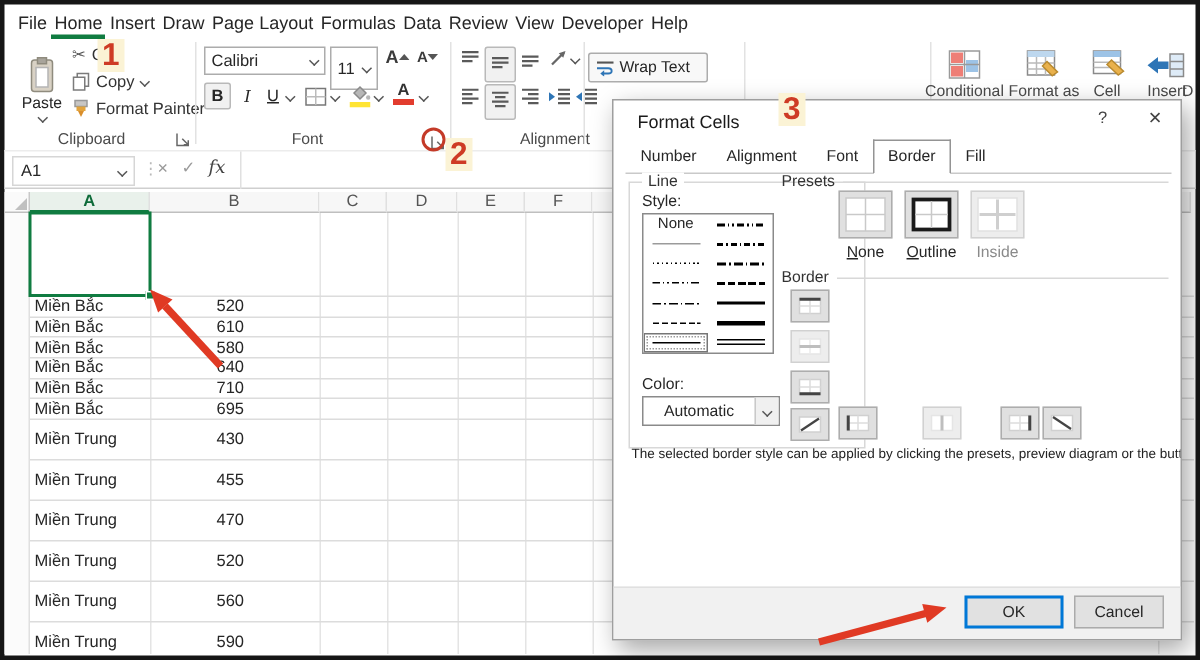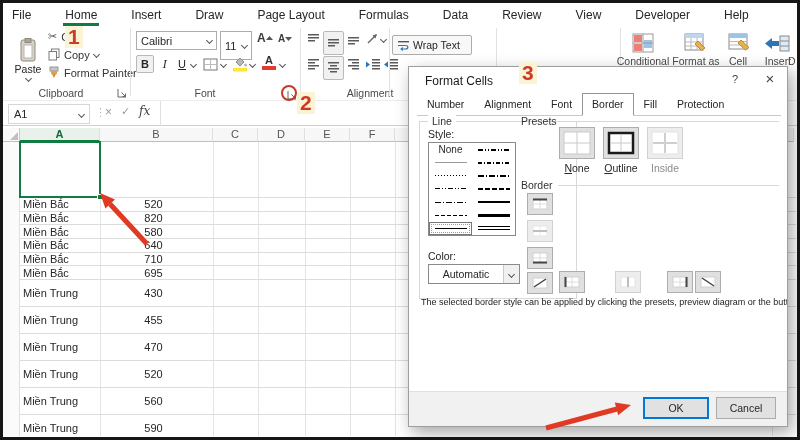--- a/index.html
+++ b/index.html
@@ -3,21 +3,21 @@
 <meta charset="utf-8">
 <style>
   *{box-sizing:border-box;margin:0;padding:0}
   body{margin:0;background:#fff}
   .frame{position:relative;width:800px;height:440px;background:#fff;overflow:hidden;
          font-family:"Liberation Sans","DejaVu Sans",sans-serif;color:#262626;
          box-shadow:inset 0 0 0 3px #161616}
   .abs{position:absolute}
   .chev{display:inline-block;width:5px;height:5px;border-right:1px solid #555;border-bottom:1px solid #555;transform:rotate(45deg)}
   
-  .menubar{position:absolute;left:12px;top:6px;height:18px;display:flex;gap:34px;font-size:12px;align-items:center;z-index:5}
+  .menubar{position:absolute;left:12px;top:6px;height:18px;display:flex;gap:5px;font-size:12px;align-items:center;z-index:5}
   .mi{position:relative;white-space:nowrap;cursor:default}
   .mi.active::after{content:"";position:absolute;left:-2px;right:-2px;bottom:-4px;height:3px;background:#107C41}
   
   .vsep{position:absolute;width:1px;background:#E2E2E2}
   .glabel{position:absolute;font-size:10.5px;color:#4A4A4A;text-align:center}
   .rbtn{position:absolute;display:flex;align-items:center;gap:4px;font-size:11px;color:#333;white-space:nowrap}
   .combo{position:absolute;border:1px solid #ACACAC;background:#fff;font-size:11px;display:flex;align-items:center;padding:0 4px;justify-content:space-between}
   .sqbtn{display:inline-flex;align-items:center;justify-content:center;width:18px;height:18px;font-size:11px}
   .selbox{border:1px solid #B9B9B9;background:#F1F1F1;border-radius:2px}
   
@@ -313,21 +313,21 @@
   <div class="vln" style="left:395px"></div>
   <div class="vln" style="left:772px"></div>
 
   <div class="grow" style="top:142px;height:56px"></div>
   <div class="grow" style="top:198px;height:13.7px">
       <span class="rl">Miền Bắc</span>
       <span class="rv">520</span>
     </div>
   <div class="grow" style="top:211.7px;height:13.7px">
       <span class="rl">Miền Bắc</span>
-      <span class="rv">820</span>
+      <span class="rv">610</span>
     </div>
   <div class="grow" style="top:225.4px;height:13.7px">
       <span class="rl">Miền Bắc</span>
       <span class="rv">580</span>
     </div>
   <div class="grow" style="top:239.1px;height:13.7px">
       <span class="rl">Miền Bắc</span>
       <span class="rv">640</span>
     </div>
   <div class="grow" style="top:252.8px;height:13.7px">
@@ -370,21 +370,20 @@
     <div class="abs" style="left:16px;top:7px;font-size:12px;color:#1a1a1a">Format Cells</div>
     <div class="abs" style="left:318px;top:6px;width:16px;text-align:center;font-size:11px;color:#444">?</div>
     <div class="abs" style="left:352px;top:3px;width:18px;text-align:center;font-size:15px;color:#444">×</div>
 
     <div class="abs" style="left:8px;top:26px;width:364px;display:flex;border-bottom:1px solid #C9C9C9">
       <span class="tab">Number</span>
       <span class="tab">Alignment</span>
       <span class="tab">Font</span>
       <span class="tab active">Border</span>
       <span class="tab">Fill</span>
-      <span class="tab">Protection</span>
     </div>
 
     <div class="gbox" style="left:10px;top:54px;width:158px;height:178px">
       <span class="glab">Line</span>
       <div class="abs" style="left:8px;top:6px">Style:</div>
       <div class="lsbox">
         <div class="lsitem">None</div>
         <div class="lsitem">
             <div class="ln ln-hair"></div>
           </div>

